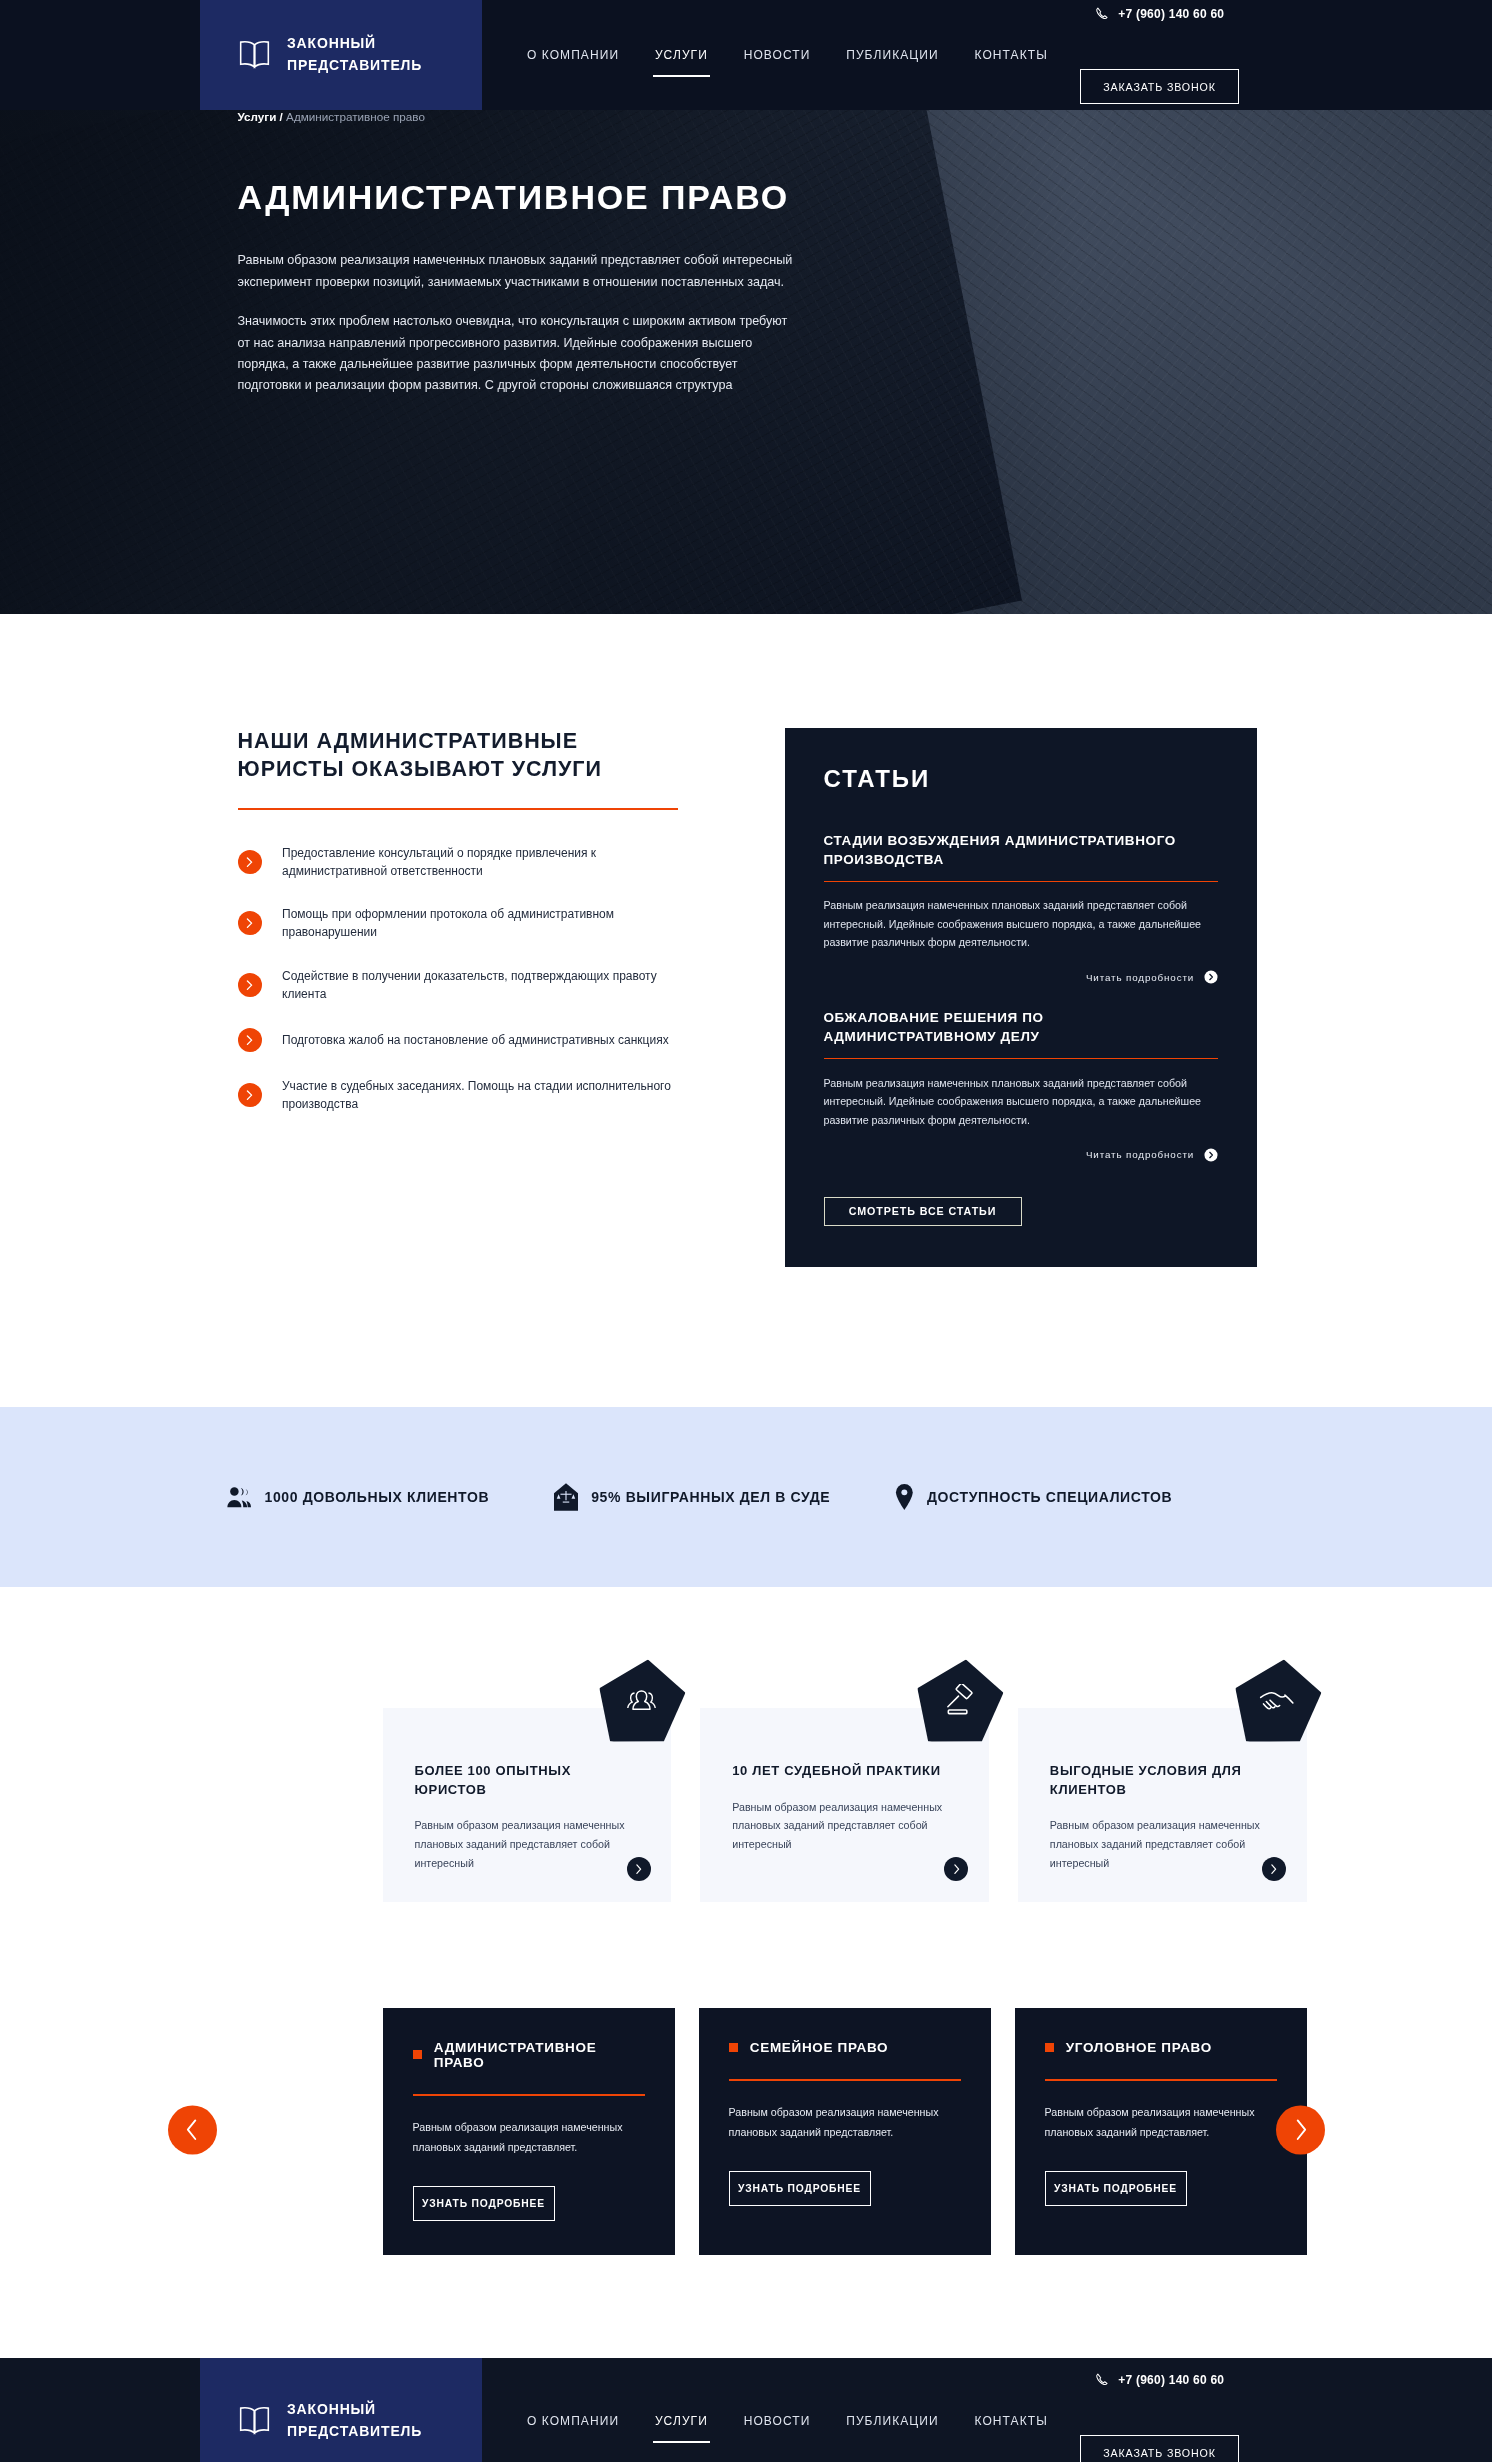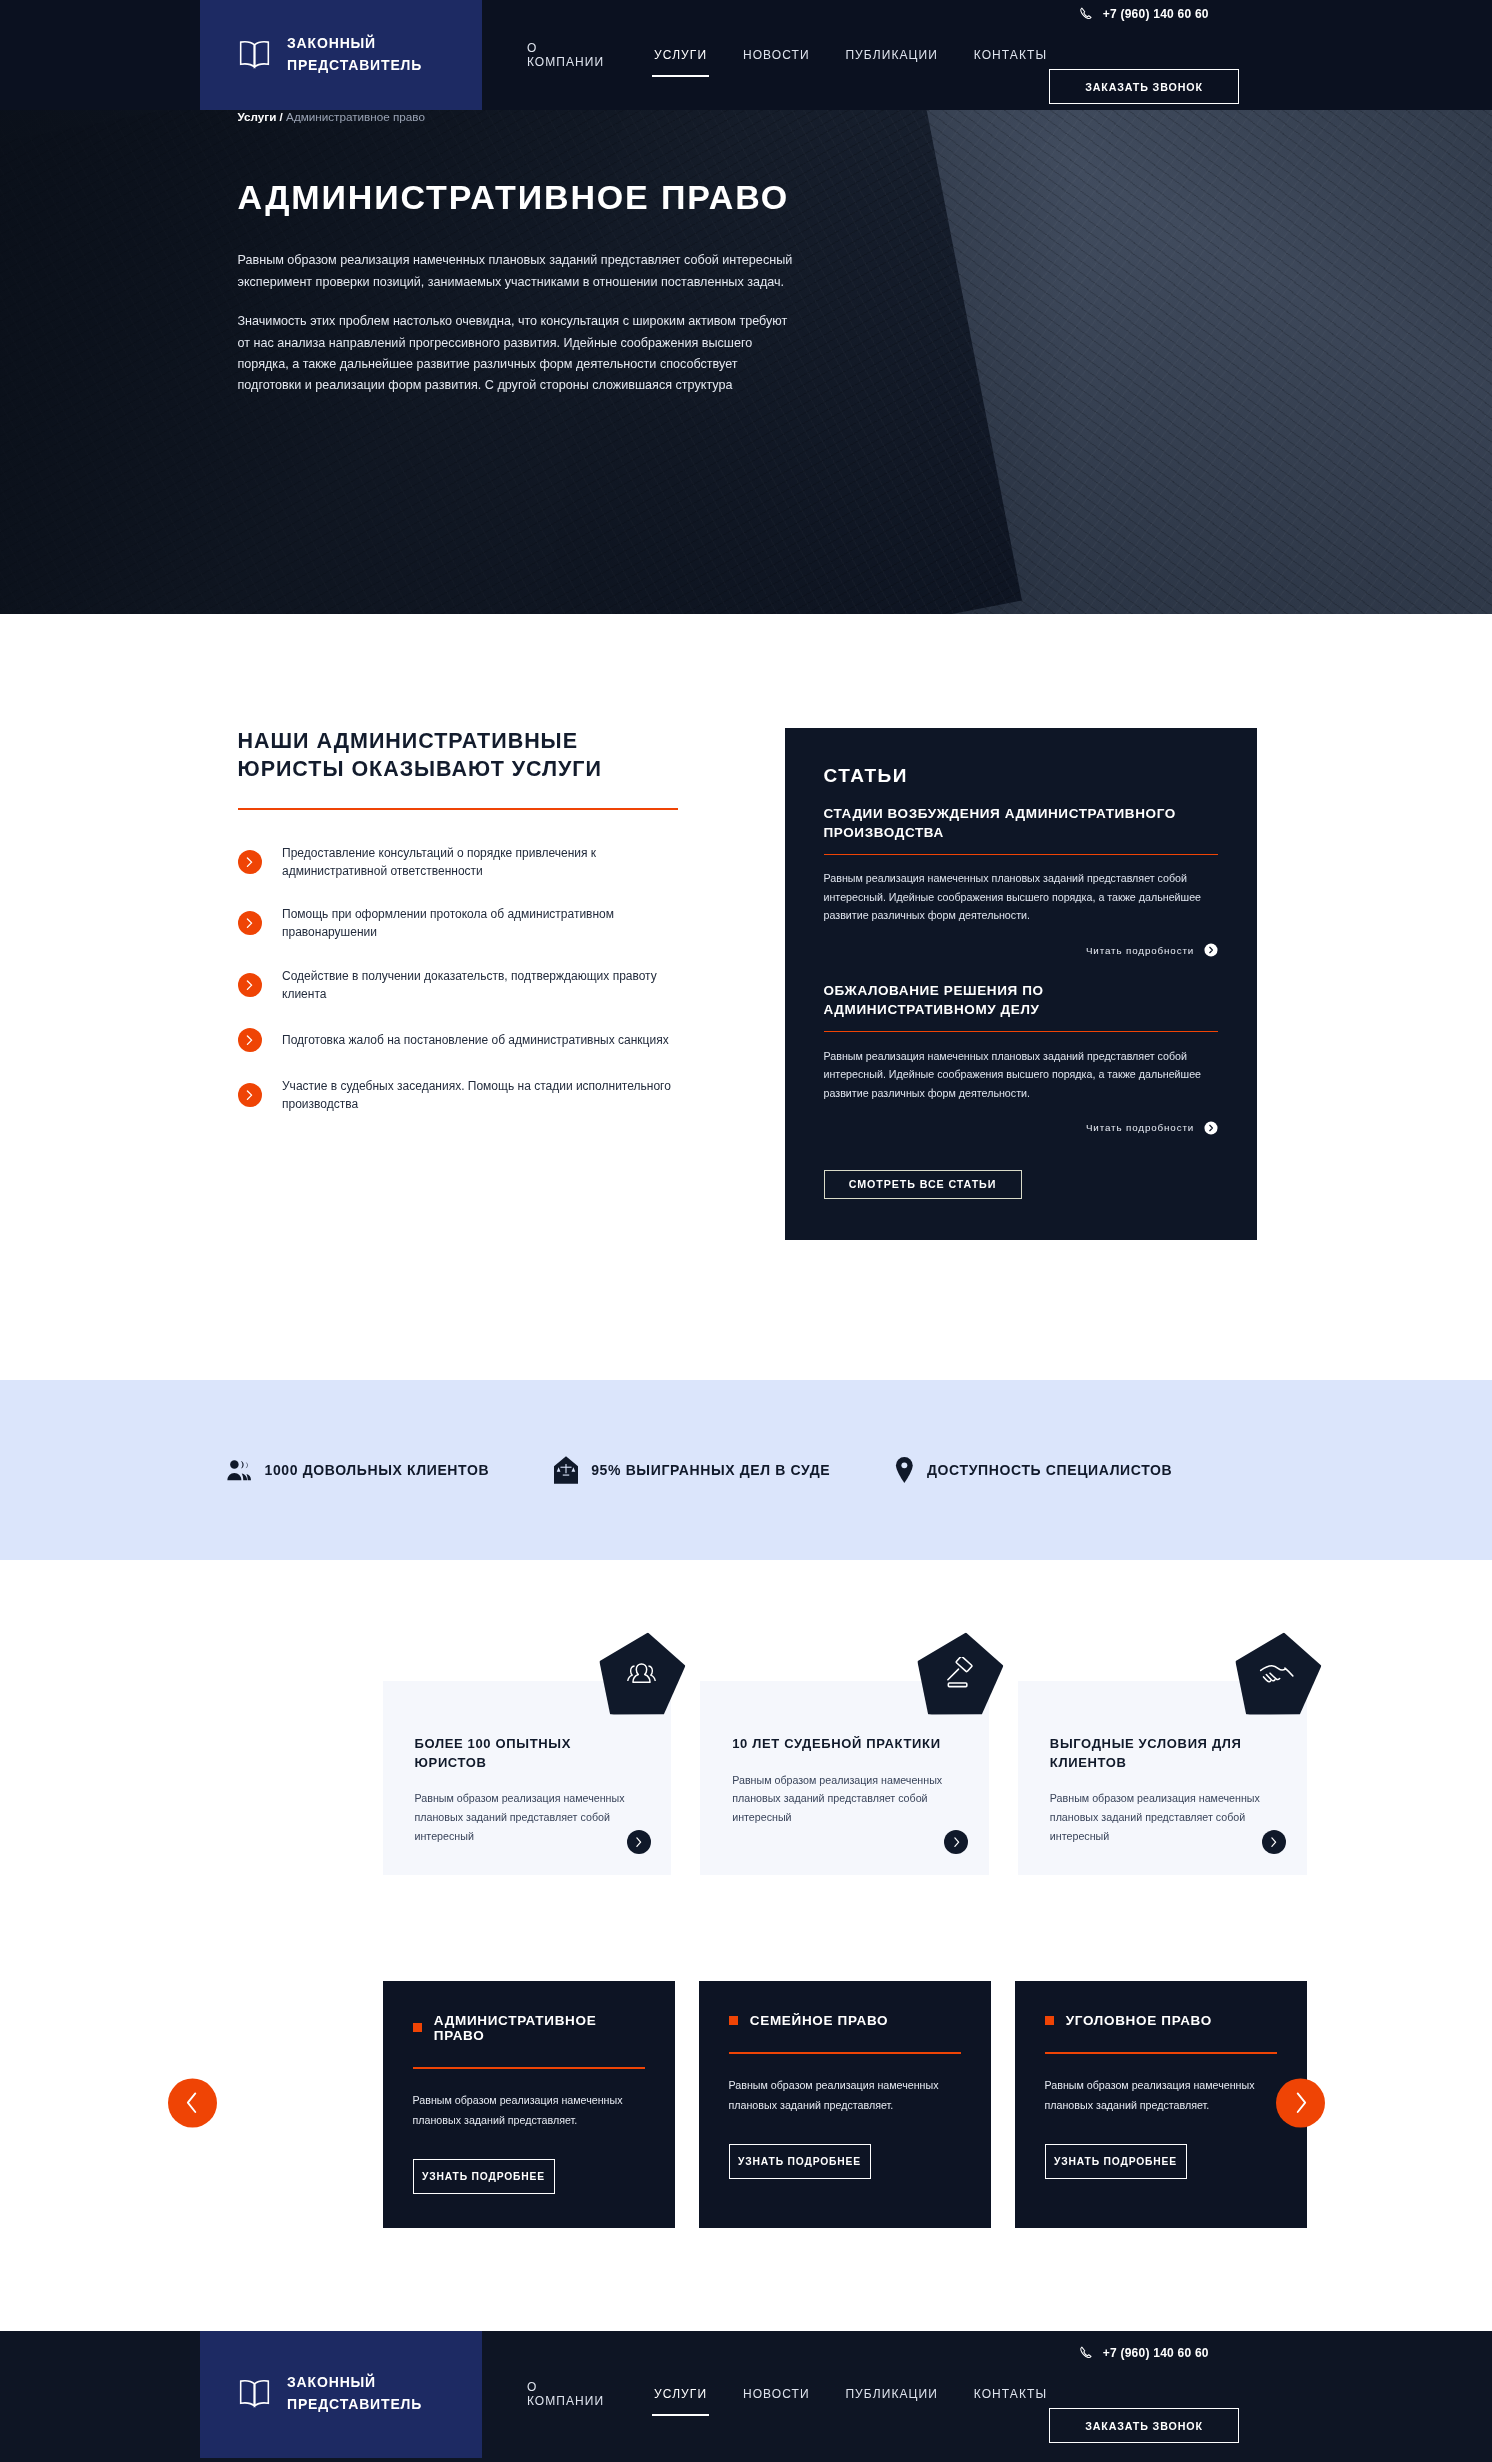--- a/index.html
+++ b/index.html
@@ -91,23 +91,23 @@
   .header-right {
     flex: 0 0 auto; padding-right: 254px;
     display: flex; flex-direction: column; align-items: center; gap: 11.2px;
     justify-content: center;
   }
   .phone-row { display: flex; align-items: center; gap: 7.5px; }
   .phone-num {
     color: #fff; font-weight: 700; font-size: 12px; letter-spacing: .02em;
   }
   .btn-outline-hdr {
-    width: 190px; height: 35px;
+    width: 159px; height: 35px;
     border: 0.9px solid #ffffff; background: transparent;
-    color: #fff; font-size: 10.7px; font-weight: 700;
+    color: #fff; font-size: 10.7px; font-weight: 400;
     letter-spacing: .08em; text-transform: uppercase; cursor: pointer;
     font-family: inherit;
     margin-top: 36px;
   }
 
   
   .hero-inner {
     position: relative; z-index: 20;
     width: 1082px; margin: 0 auto; padding-top: 24px;
     display: flex; gap: 37px;
@@ -174,22 +174,22 @@
     background: #ef4405; display: flex; align-items: center; justify-content: center;
   }
   .svc-text { font-size: 12px; line-height: 1.52; color: #232c3d; }
 
   .articles {
     width: 472px; margin-left: 84px;
     background: #0e1626; color: #fff; padding: 37px 39px 41px;
     align-self: flex-start;
   }
   .art-h {
-    font-size: 19px; font-weight: 700; letter-spacing: .08em;
-    text-transform: uppercase; margin-bottom: 17px;
+    font-size: 24px; font-weight: 700; letter-spacing: .08em;
+    text-transform: uppercase; margin-bottom: 38px;
   }
   .art-item { margin-bottom: 24px; }
   .art-title {
     font-size: 13.5px; font-weight: 700; letter-spacing: .045em;
     text-transform: uppercase; line-height: 1.42;
   }
   .art-rule { height: 0.9px; background: #ef4405; margin: 11.2px 0 15px; }
   .art-body { font-size: 10.7px; line-height: 1.72; color: #dfe4ee; }
   .art-more {
     display: flex; align-items: center; justify-content: flex-end;

